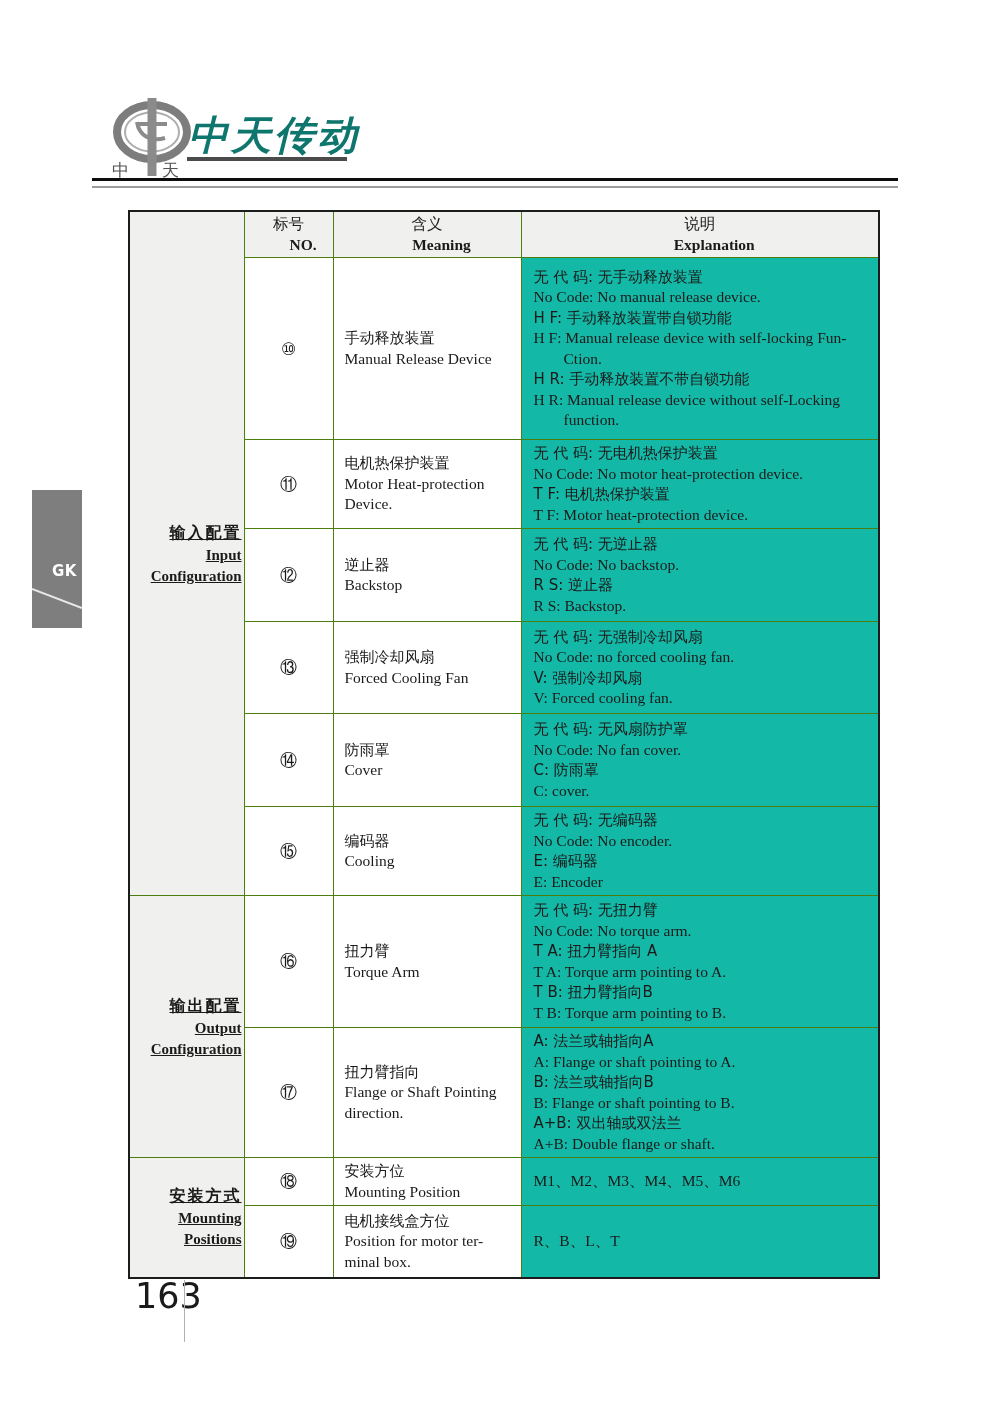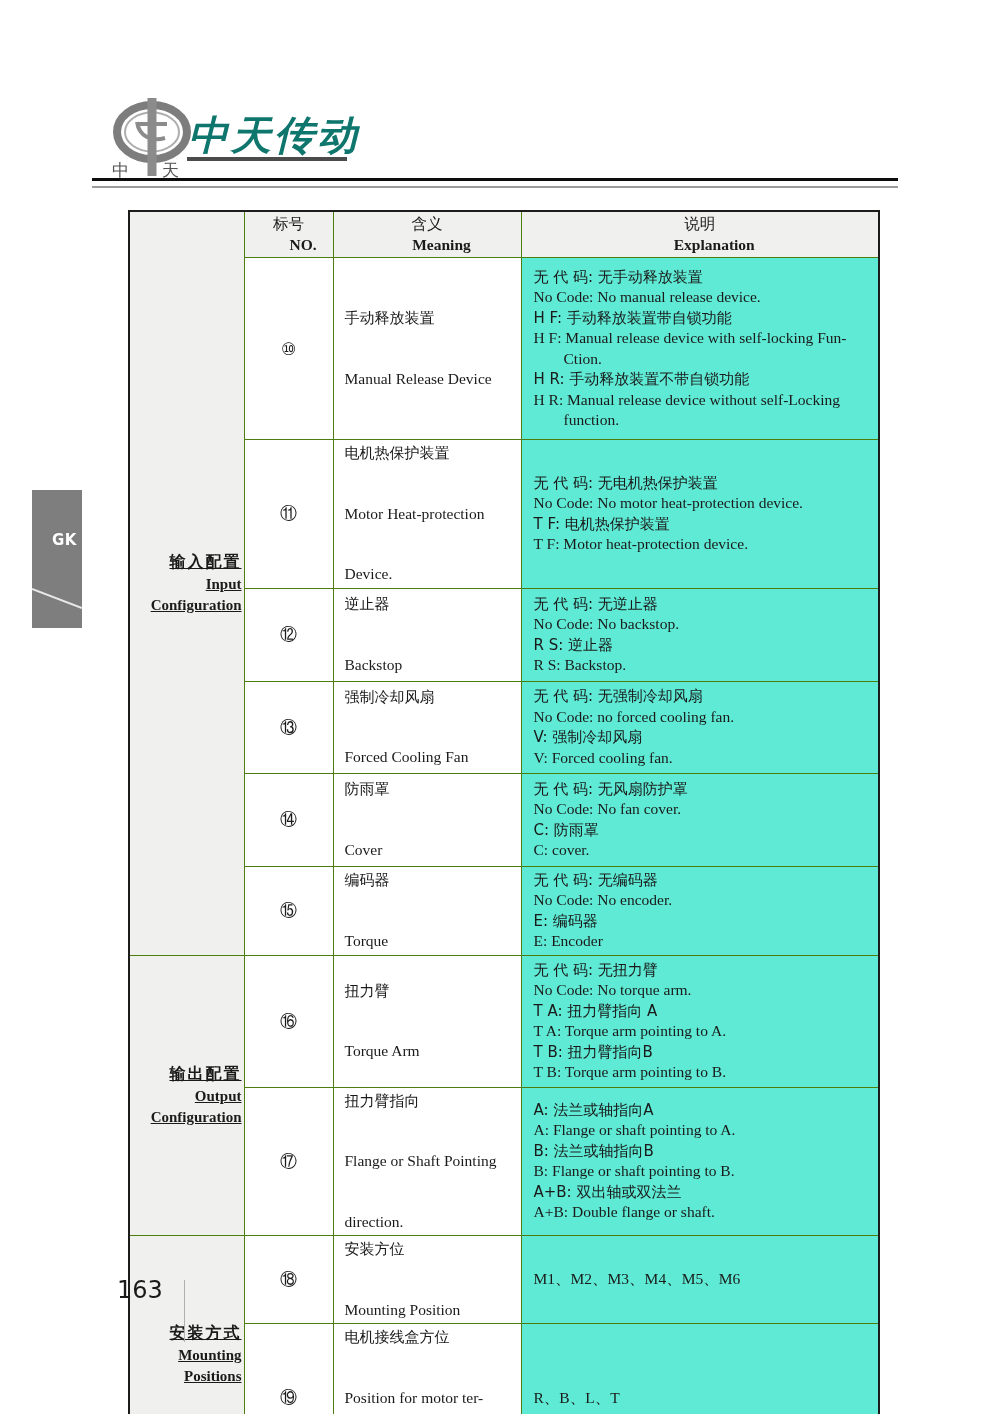--- a/index.html
+++ b/index.html
@@ -12,21 +12,21 @@
   .brand-text{
     position:absolute;left:188px;top:108px;font-size:40px;font-weight:bold;font-style:italic;
     color:#0f766e;font-family:"DejaVu Sans", sans-serif;letter-spacing:3px;white-space:nowrap;
   }
   .brand-underline{position:absolute;left:187px;top:157px;width:160px;height:4px;background:#4b4b4b;}
   .rule-black{position:absolute;left:92px;top:178px;width:806px;height:3px;background:#0d0d0d;}
   .rule-gray{position:absolute;left:92px;top:186px;width:806px;height:2px;background:#9c9c9c;}
   
   .gk-tab{position:absolute;left:32px;top:490px;width:50px;height:138px;background:#7e7e7e;}
   .gk-tab .label{
-    position:absolute;right:5px;top:41px;color:#ffffff;font-weight:bold;font-size:15px;
+    position:absolute;right:5px;top:72px;color:#ffffff;font-weight:bold;font-size:15px;
     font-family:"DejaVu Sans", sans-serif;letter-spacing:0.5px;
   }
   .gk-tab svg{position:absolute;left:0;top:0;}
   
   .main-table{
     position:absolute;left:128px;top:210px;width:750px;
     border-collapse:collapse;table-layout:fixed;border:2px solid #1c1c1c;
   }
   .main-table td{border:1px solid #4d7c0f;vertical-align:middle;overflow:hidden;}
   .main-table tr:nth-child(1){height:45px;}
@@ -42,28 +42,28 @@
   .main-table tr:nth-child(11){height:72px;}
   .cat{background:#f0f0ee;text-align:right;padding:2px;text-decoration:underline;}
   .cat-zh{font-family:"DejaVu Sans", sans-serif;font-weight:bold;font-size:16px;letter-spacing:2px;line-height:24px;}
   .cat-en{font-family:"Liberation Serif", serif;font-weight:bold;font-size:15px;line-height:21px;}
   .hd{background:#f0f0ee;text-align:center;padding:2px 0;}
   .hd-zh{font-family:"DejaVu Sans", sans-serif;font-size:15.5px;line-height:21px;}
   .hd-en{font-family:"Liberation Serif", serif;font-weight:bold;font-size:15.5px;line-height:20px;margin-left:29px;}
   .no{text-align:center;font-family:"DejaVu Sans", sans-serif;font-size:17px;background:#fff;}
   .meaning{padding:3px 6px 3px 11px;background:#fff;}
   .m-zh{font-family:"DejaVu Sans", sans-serif;font-size:15px;line-height:20.5px;}
-  .m-en{font-family:"Liberation Serif", serif;font-size:15.5px;line-height:20.5px;margin-top:40px;}
-  .expl{padding:3px 6px 3px 12px;background:#5eead4;}
+  .m-en{font-family:"Liberation Serif", serif;font-size:15.5px;line-height:20.5px;}
+  .expl{padding:3px 6px 3px 12px;background:#14b8a6;}
   .x-line{font-family:"Liberation Serif","DejaVu Sans", serif;font-size:15.5px;line-height:20.5px;}
   .x-line.zh{font-family:"DejaVu Sans", sans-serif;font-size:15px;}
   .x-line.indent{padding-left:30px;}
   
   .page-num{
-    position:absolute;left:117px;top:1276px;font-size:24px;color:#1a1a1a;
+    position:absolute;left:135px;top:1276px;font-size:35px;color:#1a1a1a;
     font-family:"DejaVu Sans", sans-serif;
   }
   .page-rule{position:absolute;left:184px;top:1280px;width:1px;height:62px;background:#b0b0b0;}
 </style>
 </head>
 <body>
 
 <div class="emblem">
   <svg width="96" height="86" viewBox="0 0 96 86">
     <ellipse cx="48" cy="36" rx="35" ry="27" fill="none" stroke="#7d7d7d" stroke-width="8"></ellipse>
@@ -180,21 +180,21 @@
           <div class="x-line zh">无 代 码: 无风扇防护罩</div>
           <div class="x-line">No Code: No fan cover.</div>
           <div class="x-line zh">C: 防雨罩</div>
           <div class="x-line">C: cover.</div>
         </td>
       </tr>
       <tr>
         <td class="no">⑮</td>
         <td class="meaning">
           <div class="m-zh">编码器</div>
-          <div class="m-en">Torque</div>
+          <div class="m-en">Cooling</div>
         </td>
         <td class="expl">
           <div class="x-line zh">无 代 码: 无编码器</div>
           <div class="x-line">No Code: No encoder.</div>
           <div class="x-line zh">E: 编码器</div>
           <div class="x-line">E: Encoder</div>
         </td>
       </tr>
       <tr>
         <td class="cat" rowspan="2">

